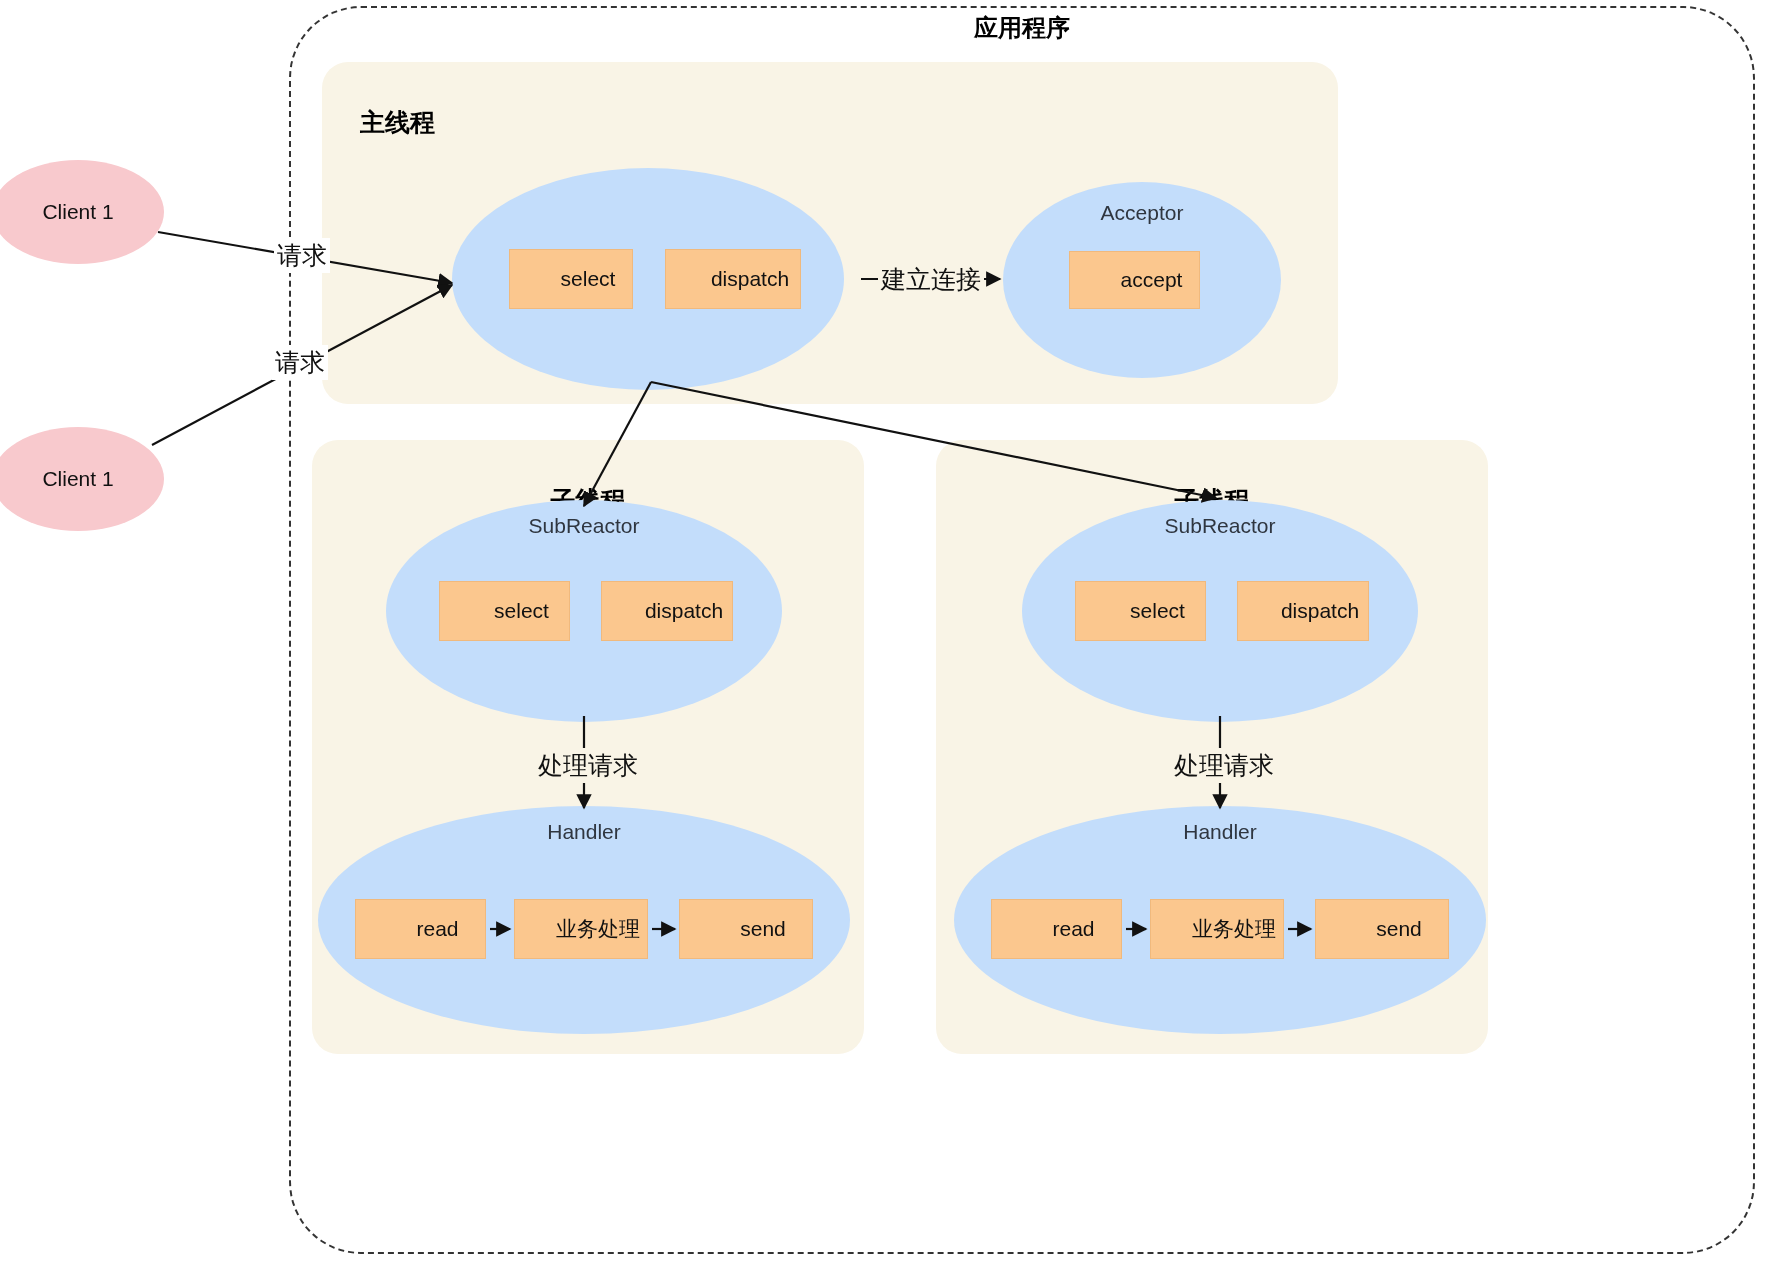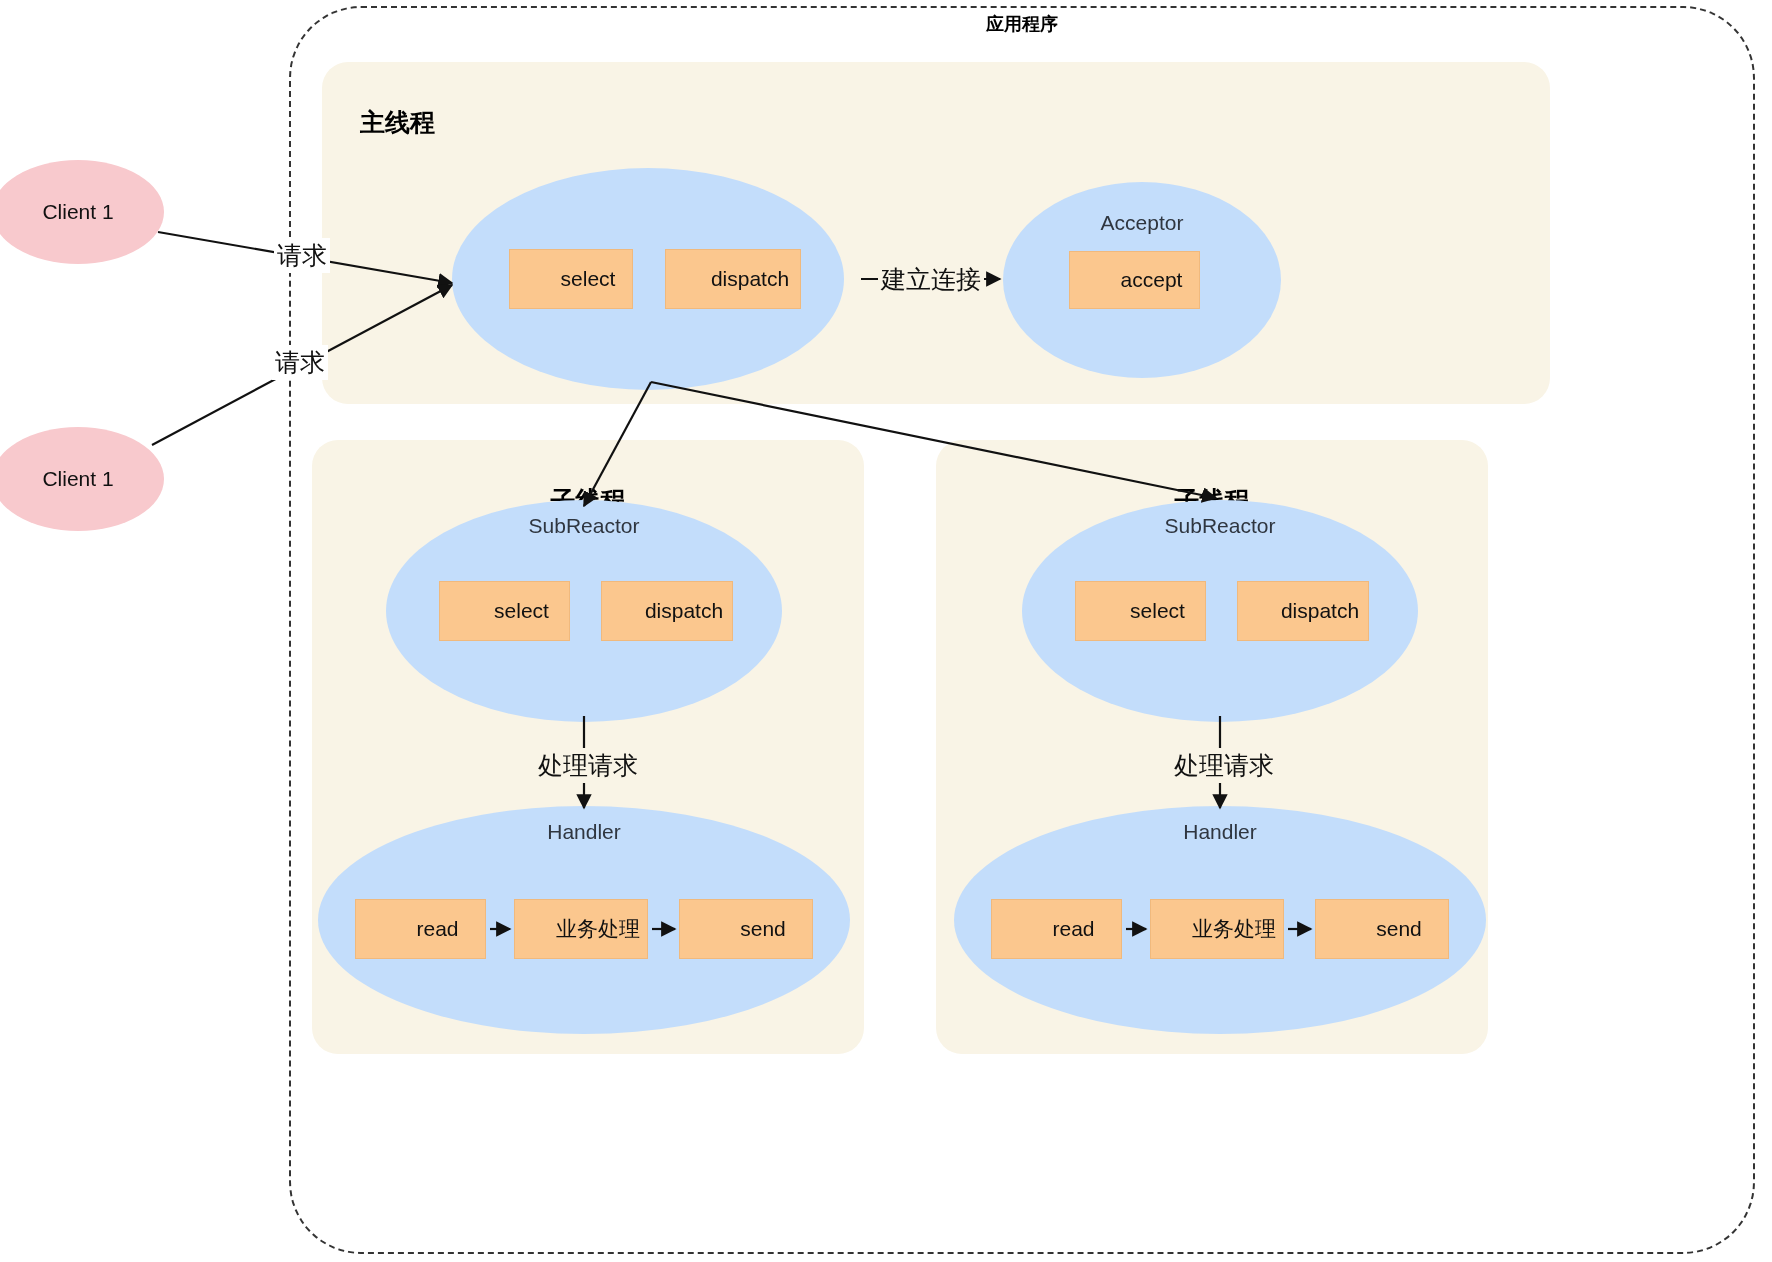--- a/index.html
+++ b/index.html
@@ -39,42 +39,42 @@
     box-sizing: border-box;
     background: transparent;
     z-index: 1;
   }
   .app-title {
     position: absolute;
     left: 289px;
     top: 12px;
     width: 1466px;
     text-align: center;
-    font-size: 18px;
+    font-size: 24px;
     font-weight: bold;
     color: #000;
     z-index: 6;
   }
   
   .panel {
     position: absolute;
     background: #f9f4e6;
     border-radius: 26px;
     z-index: 2;
   }
   .panel-title {
     position: absolute;
     width: 100%;
     text-align: center;
     font-size: 25px;
     font-weight: bold;
     color: #000;
     z-index: 7;
   }
-  #panel-main      { left: 322px;  top: 62px;  width: 1228px; height: 342px; }
+  #panel-main      { left: 322px;  top: 62px;  width: 1016px; height: 342px; }
   #panel-main .panel-title  { left: 0; top: 44px; text-align: left; padding-left: 38px; width: auto; }
   #panel-sub-left  { left: 312px;  top: 440px; width: 552px;  height: 614px; }
   #panel-sub-right { left: 936px;  top: 440px; width: 552px;  height: 614px; }
   .panel .sub-title { position: absolute; top: 44px; width: 100%; text-align: center;
                       font-size: 25px; font-weight: bold; color: #000; }
 
   
   .ellipse {
     position: absolute;
     border-radius: 50%;
@@ -137,21 +137,21 @@
 
   <div class="panel" id="panel-main">
     <div class="panel-title">主线程</div>
   </div>
 
   <div class="ellipse ell-blue" style="left:452px; top:168px; width:392px; height:222px;"></div>
   <div class="obox" style="left:509px; top:249px; width:124px; height:60px;">select</div>
   <div class="obox" style="left:665px; top:249px; width:136px; height:60px;">dispatch</div>
 
   <div class="ellipse ell-blue" style="left:1003px; top:182px; width:278px; height:196px;"></div>
-  <div class="ell-label" style="left:1003px; top:211px; width:278px;">Acceptor</div>
+  <div class="ell-label" style="left:1003px; top:201px; width:278px;">Acceptor</div>
   <div class="obox" style="left:1069px; top:251px; width:131px; height:58px;">accept</div>
 
   <div class="panel" id="panel-sub-left">
     <div class="sub-title">子线程</div>
   </div>
 
   <div class="ellipse ell-blue" style="left:386px; top:500px; width:396px; height:222px;"></div>
   <div class="ell-label" style="left:386px; top:514px; width:396px;">SubReactor</div>
   <div class="obox" style="left:439px; top:581px; width:131px; height:60px;">select</div>
   <div class="obox" style="left:601px; top:581px; width:132px; height:60px;">dispatch</div>

